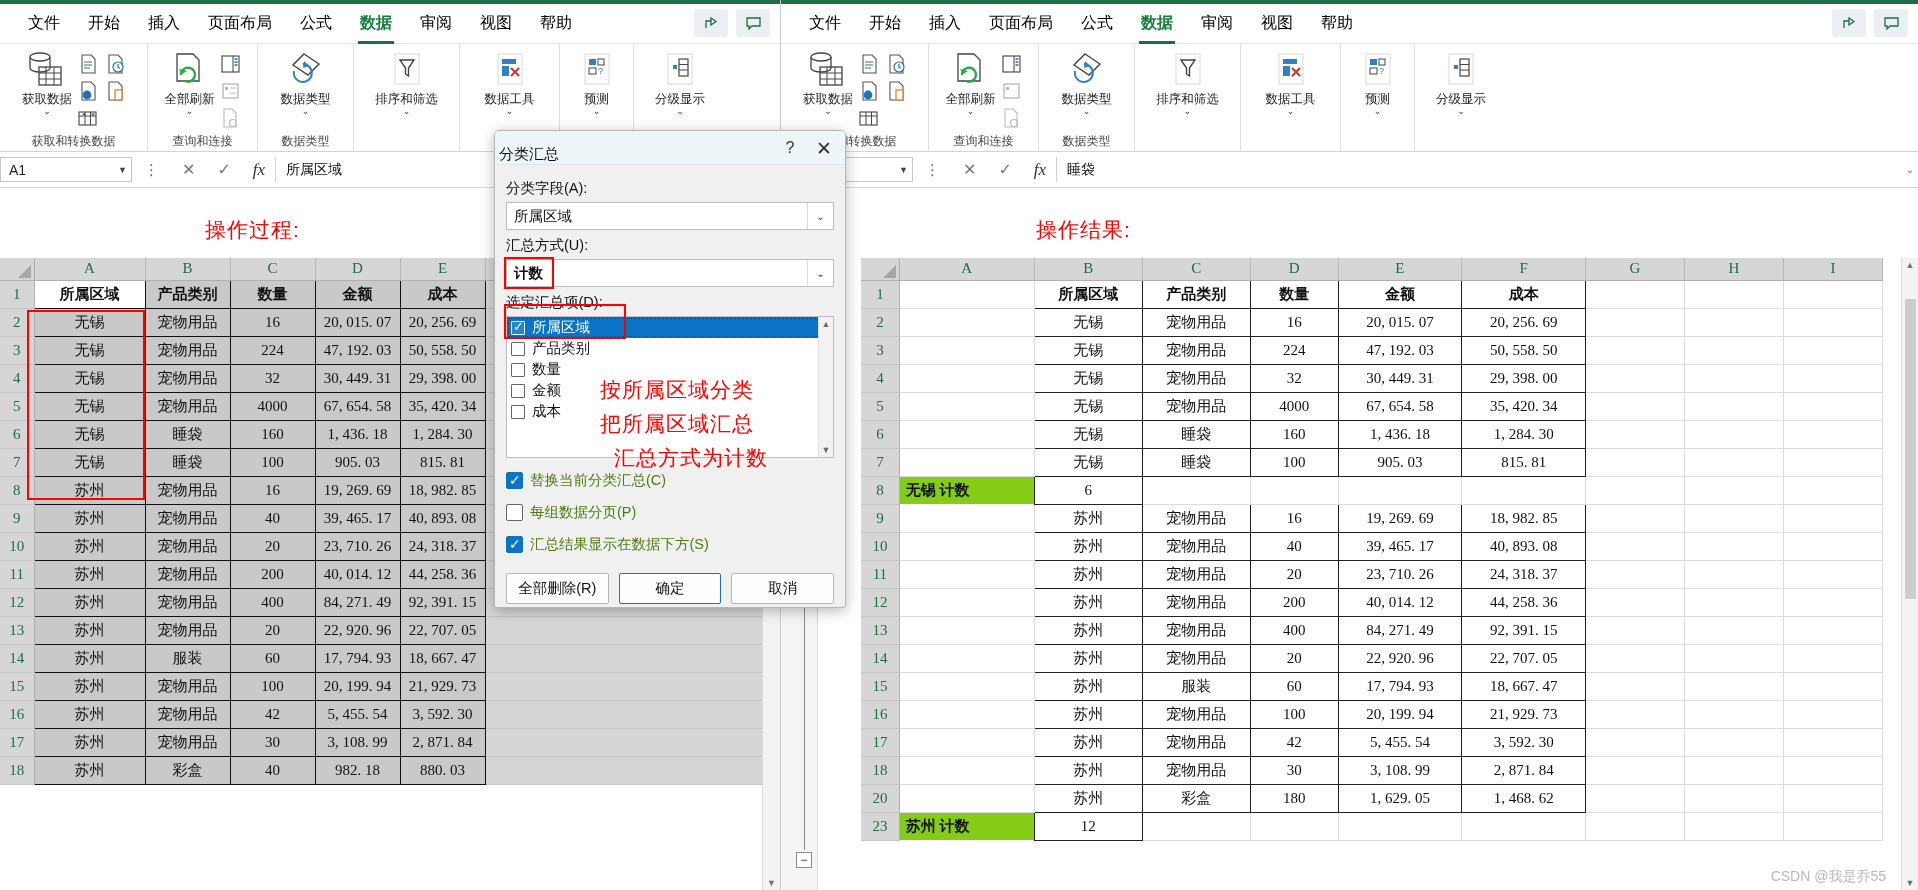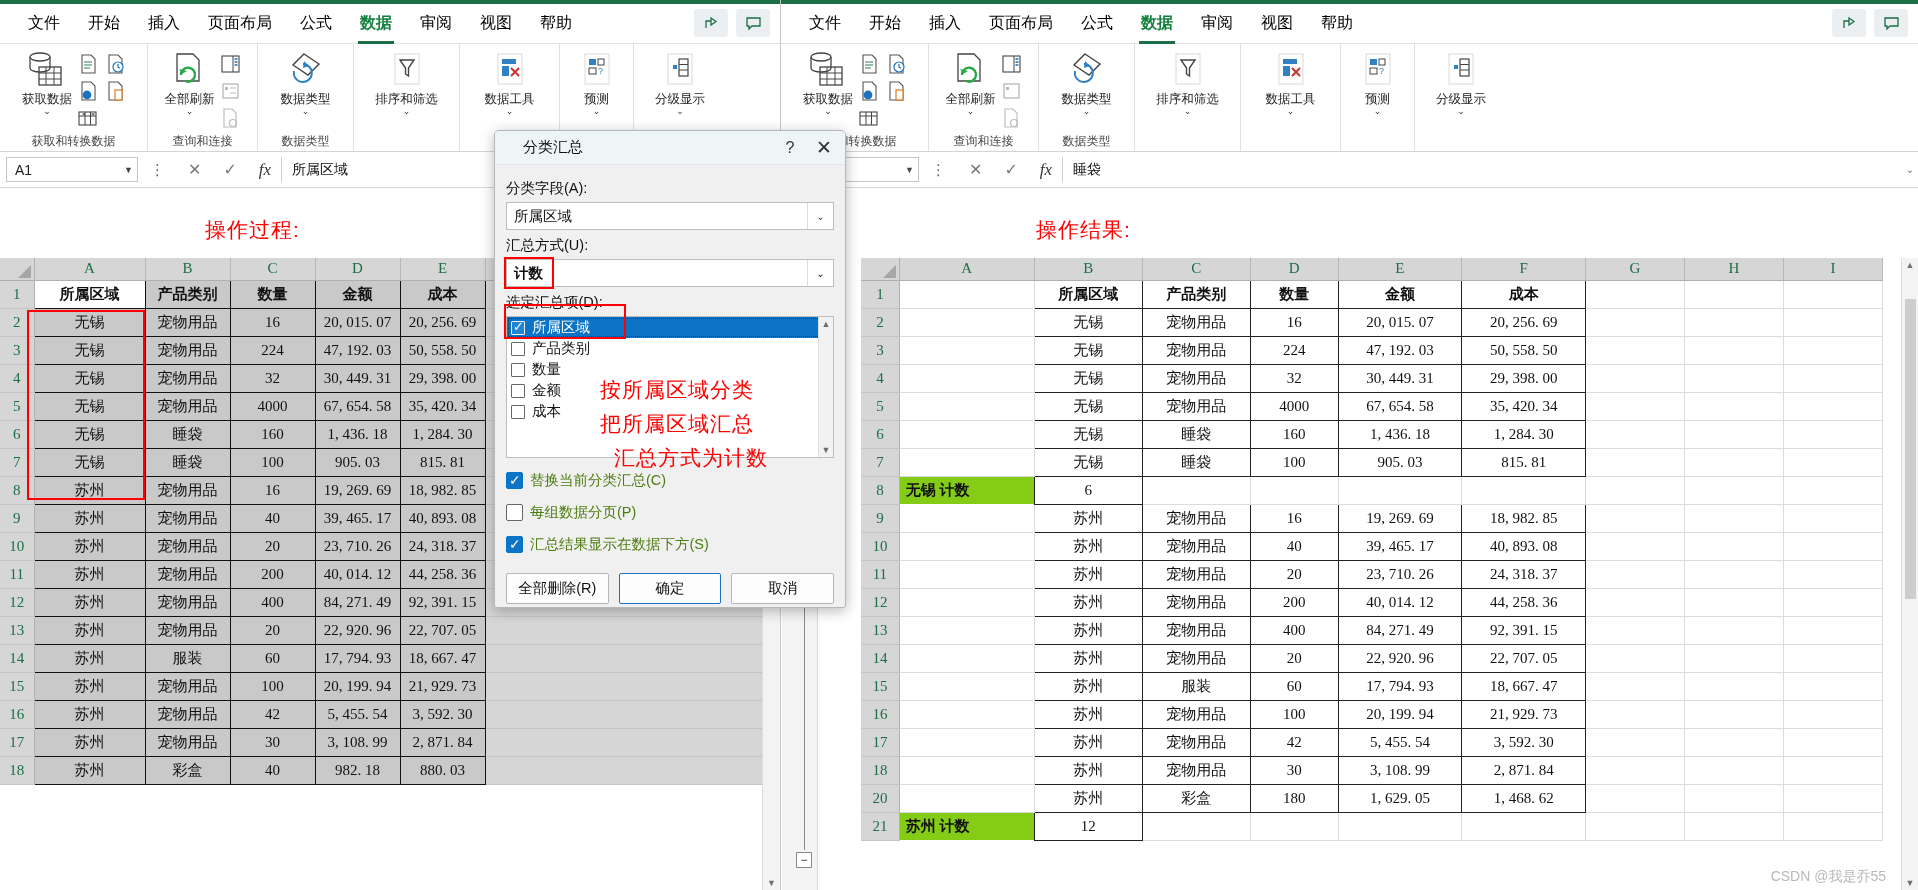--- a/index.html
+++ b/index.html
@@ -81,21 +81,21 @@
   .bigbtn .chev { font-size: 9px; color: #333; line-height: 1; margin-top: 1px;}
   .wide { width: 74px; }
   .smallcol { display: flex; flex-direction: column; gap: 1px; padding-top: 3px; }
   .smallbtn { width: 26px; height: 26px; display: flex; align-items: center; justify-content: center; }
   .smrow { display: flex; gap: 1px; }
 
   
   .fbar { position: relative; height: 36px; background: #ffffff;
           display: flex; align-items: center; border-bottom: 1px solid #d9d9d9; }
   .namebox {
-    width: 132px; height: 25px; margin-left: 6px;
+    width: 132px; height: 25px; 
     border: 1px solid #c6c6c6; background:#fff;
     display: flex; align-items: center; justify-content: space-between;
     padding: 0 4px 0 8px; font-size: 14px; color: #222;
   }
   .fb-dots { padding: 0 12px; color: #666; font-size: 15px; letter-spacing:1px;}
   .fb-icons { display: flex; align-items: center; gap: 22px; padding: 0 10px;
               color: #777; font-size: 16px; }
   .fb-icons .fx { font-style: italic; font-family: "Liberation Serif", serif; font-size: 17px; color:#333;}
   .fb-input { flex: 1; height: 25px; border-left: 1px solid #d0d0d0;
               display: flex; align-items: center; padding-left: 10px;
@@ -159,21 +159,21 @@
   
   .dialog {
     position: absolute; left: 494px; top: 130px; width: 352px; height: 478px;
     background: #f0f0f0; border: 1px solid #b6b6b6;
     box-shadow: 0 3px 14px rgba(0,0,0,0.28);
     border-radius: 5px 5px 3px 3px;
     z-index: 50;
   }
   .dlg-title {
     height: 34px; background: #eef5f7; border-radius: 4px 4px 0 0;
-    display: flex; align-items: center; padding: 0 4px 0 28px;
+    display: flex; align-items: flex-end; padding: 0 4px 0 4px;
     font-size: 15px; color: #111; border-bottom: 1px solid #e2e6e8;
   }
   .dlg-title .t { flex: 1; }
   .dlg-title .hbtn { width: 34px; height: 32px; display:flex;align-items:center;justify-content:center;
                      color:#333; font-size: 16px; }
   .dlg-title .xbtn { font-size: 19px; }
   .dlg-body { padding: 8px 11px 0 11px; }
   .dlg-label { font-size: 14.5px; color: #111; margin: 6px 0 4px 0; }
   .combo {
     height: 28px; background: #fff; border: 1px solid #bdbdbd;
@@ -1144,21 +1144,21 @@
               <td class="cell">苏州</td>
               <td class="cell">彩盒</td>
               <td class="cell">180</td>
               <td class="cell">1, 629. 05</td>
               <td class="cell">1, 468. 62</td>
               <td class="cell empty"></td>
               <td class="cell empty"></td>
               <td class="cell empty"></td>
             </tr>
             <tr>
-              <td class="rowhdr">21</td>
+              <td class="rowhdr">23</td>
               <td class="cell sub">苏州  计数</td>
               <td class="cell subnum">12</td>
               <td class="cell empty"></td>
               <td class="cell empty"></td>
               <td class="cell empty"></td>
               <td class="cell empty"></td>
               <td class="cell empty"></td>
               <td class="cell empty"></td>
               <td class="cell empty"></td>
             </tr>

